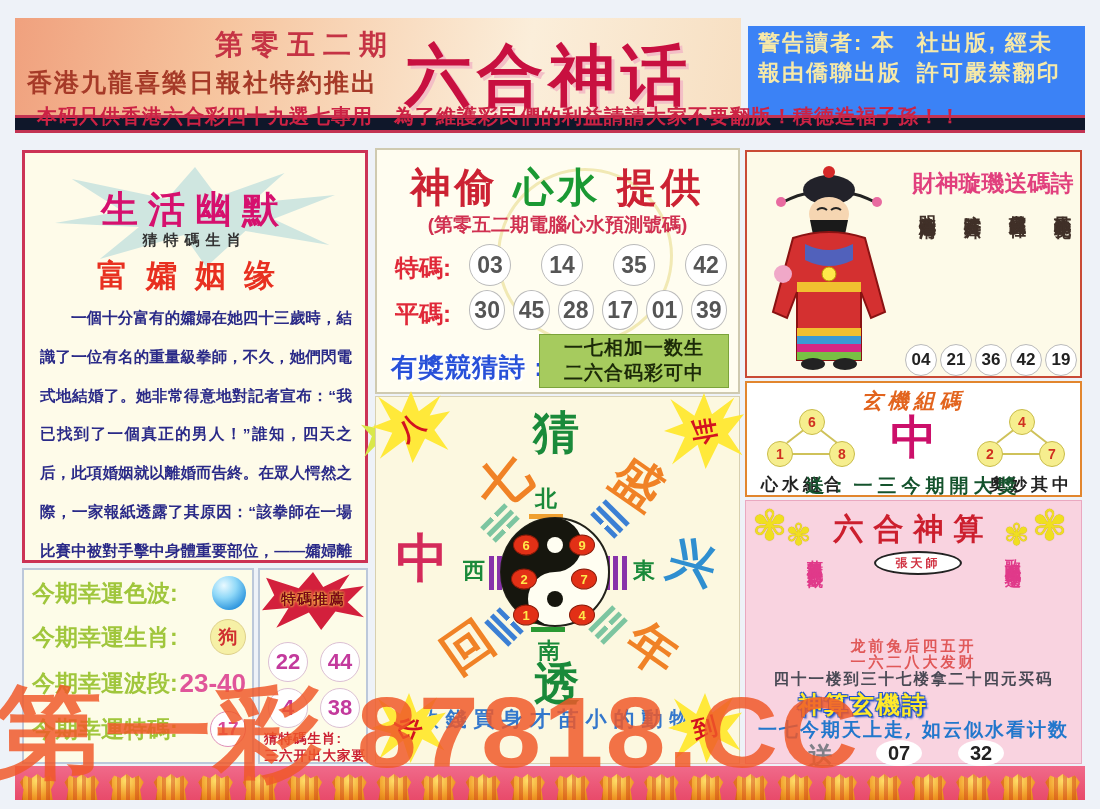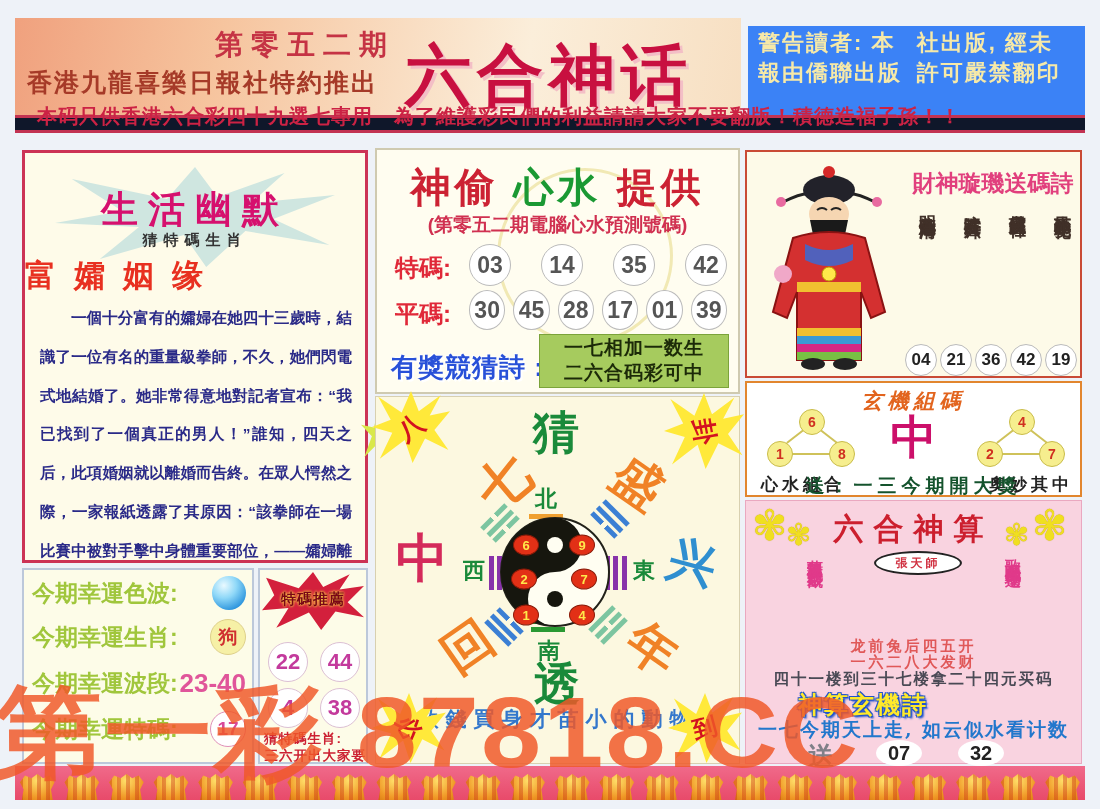--- a/index.html
+++ b/index.html
@@ -23,21 +23,21 @@
     border-top:3px solid #c23352;border-bottom:3px solid #c23352;box-sizing:border-box;
     display:flex;align-items:flex-end;}
   #banner span{color:#cc2244;font-size:20px;font-weight:bold;letter-spacing:1px;padding-left:22px;white-space:nowrap;}
 
   
   #humor{left:22px;top:150px;width:346px;height:413px;background:#fefbe9;border:3px solid #cc3355;box-sizing:border-box;}
   #humor-star{left:30px;top:14px;width:280px;height:100px;background:#cfe6e0;
     clip-path:polygon(50% 0,58% 30%,82% 6%,70% 36%,100% 28%,78% 52%,98% 78%,68% 64%,54% 100%,46% 68%,16% 92%,30% 60%,0 56%,24% 44%,6% 12%,40% 32%);}
   #humor-title{left:0;top:32px;width:100%;text-align:center;font-size:37px;font-weight:900;color:#d6106e;letter-spacing:10px;}
   #humor-sub{left:0;top:78px;width:100%;text-align:center;font-size:15px;font-weight:bold;color:#333;letter-spacing:6px;}
-  #story-title{left:0;top:102px;width:100%;text-align:left;font-size:31px;font-weight:900;color:#e83020;letter-spacing:18px;}
+  #story-title{left:0;top:102px;width:100%;text-align:center;font-size:31px;font-weight:900;color:#e83020;letter-spacing:18px;}
   #story{left:15px;top:146px;width:312px;font-size:15.5px;font-weight:600;color:#2a2a88;
     line-height:2.5;text-align:justify;text-indent:2em;}
   #humor-spark{left:336px;top:258px;width:34px;height:46px;background:#d9e84a;
     clip-path:polygon(50% 0,62% 35%,100% 20%,70% 55%,95% 95%,50% 70%,10% 100%,32% 55%,0 30%,38% 36%);}
 
   
   #lucky{left:22px;top:568px;width:232px;height:196px;background:#fdfce8;border:2px solid #bcc8da;box-sizing:border-box;}
   .lucky-row{position:absolute;left:8px;width:214px;height:34px;display:flex;align-items:center;justify-content:space-between;}
   .lucky-label{font-size:23px;font-weight:bold;color:#a0c63c;white-space:nowrap;}
   #ball{width:34px;height:34px;border-radius:50%;

